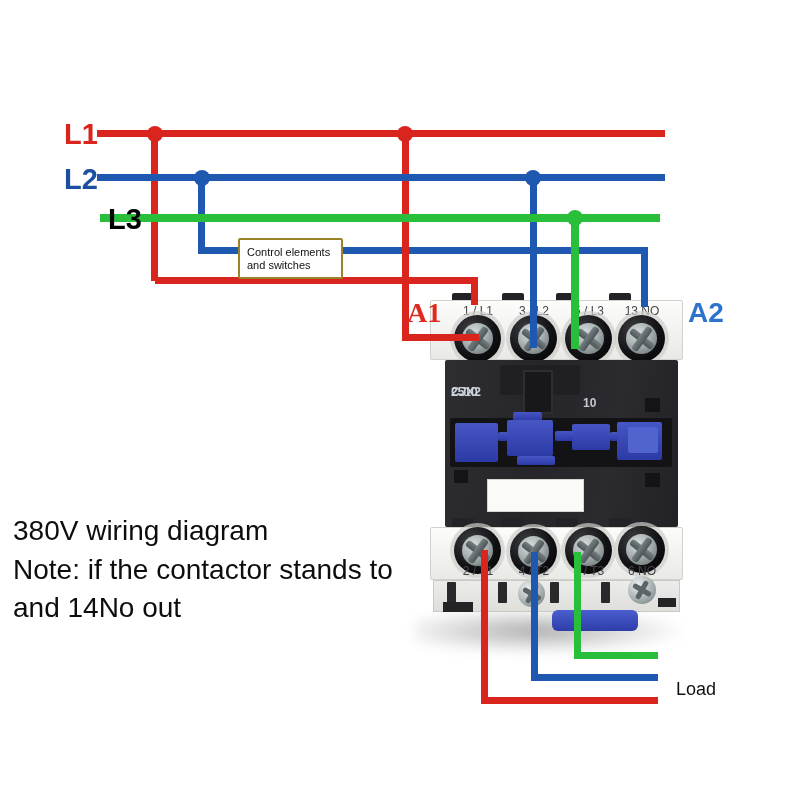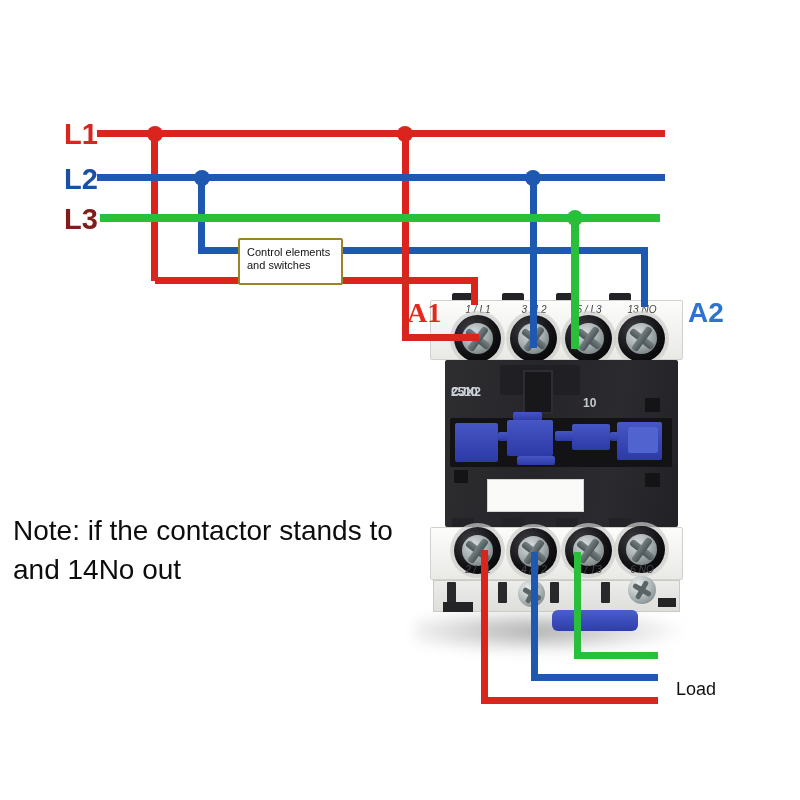--- a/index.html
+++ b/index.html
@@ -6,40 +6,40 @@
   .canvas{position:relative;width:800px;height:800px;background:#ffffff;overflow:hidden;
           font-family:"Liberation Sans", sans-serif;color:#111;}
   .wire{position:absolute;}
   .red{background:#d9251d;z-index:11;}
   .blue{background:#1e58b0;z-index:12;}
   .blue-low{background:#1e58b0;z-index:10;}
   .green{background:#2abf3a;z-index:13;}
   .dot{position:absolute;width:16px;height:16px;border-radius:50%;z-index:14;}
   .dot.r{background:#d9251d;} .dot.b{background:#1e58b0;} .dot.g{background:#2abf3a;}
   .phase-label{position:absolute;font-size:29px;font-weight:bold;z-index:16;}
-  .pl-red{color:#d9251d;} .pl-blue{color:#1d4fa0;} .pl-green{color:#7f1d1d;}
+  .pl-red{color:#d9251d;} .pl-blue{color:#1d4fa0;} .pl-green{color:#000000;margin-left:44px;}
   .coil-box{position:absolute;left:665px;top:127px;width:122px;height:73px;background:#1d57ae;
             z-index:15;color:#fff;font-weight:bold;font-size:19px;line-height:25px;
             padding:9px 0 0 8px;box-sizing:border-box;}
-  .control-box{position:absolute;left:238px;top:238px;width:105px;height:47px;background:#fff;
+  .control-box{position:absolute;left:238px;top:238px;width:105px;height:41px;background:#fff;
                border:2.5px solid #998428;border-radius:2px;z-index:15;font-size:11px;
                line-height:13px;color:#111;padding:6px 0 0 7px;box-sizing:border-box;}
   .coil-terminal{position:absolute;font-size:28px;font-weight:bold;z-index:16;}
   .a1{left:407px;top:297px;color:#e02a1f;font-family:Liberation Serif, serif;}
   .a2{left:688px;top:297px;color:#2f74cc;}
   .load-label{position:absolute;left:676px;top:679px;font-size:18px;color:#111;z-index:16;}
   .notes{position:absolute;left:13px;top:512px;font-size:28px;line-height:38.5px;color:#0d0d0d;z-index:16;white-space:nowrap;}
   .red-text{color:#cc2220;}
   
   .contactor{position:absolute;left:425px;top:293px;width:258px;height:340px;z-index:5;}
   .contactor *{position:absolute;box-sizing:border-box;}
   .strip{background:linear-gradient(#fcfcfb,#e9e9e6);border:1px solid #d2d2cd;border-radius:2px;}
   .tab{width:22px;height:11px;background:#232327;border-radius:2px 2px 0 0;}
   .tab2{width:22px;height:10px;background:#232327;}
-  .term-label{width:48px;text-align:center;font-size:10px;color:#45454a;font-style:italic;}
+  .term-label{width:48px;text-align:center;font-size:12px;color:#45454a;}
   .screw{width:47px;height:47px;border-radius:50%;
          background:radial-gradient(circle at 35% 30%, #3d3d42 0%, #121215 55%, #000 100%);
          box-shadow:0 0 0 4px rgba(205,205,202,.7);}
   .screw .head{left:8px;top:8px;width:31px;height:31px;border-radius:50%;
          background:radial-gradient(circle at 38% 32%, #d9dddd 0%, #a9b1b2 45%, #7d8687 78%, #5c6566 100%);}
   .screw .bar{left:50%;top:50%;width:28px;height:7px;border-radius:3px;
          background:linear-gradient(#768082,#4c5658);}
   .screw .b1{transform:translate(-50%,-50%) rotate(38deg);}
   .screw .b2{transform:translate(-50%,-50%) rotate(-54deg);}
   .screw-sm{border-radius:50%;background:radial-gradient(circle at 35% 30%, #eceeee, #a2abac 60%, #6d7778);}
@@ -221,17 +221,18 @@
     <div>Control elements</div>
     <div>and switches</div>
   </div>
 
   <div class="coil-terminal a1">A1</div>
   <div class="coil-terminal a2">A2</div>
 
   <div class="load-label">Load</div>
 
   <div class="notes">
+    <div>380V wiring diagram</div>
     <div>Note: if the contactor stands to</div>
     <div>and 14No out</div>
   </div>
 
 </div>
 
 </body></html>

